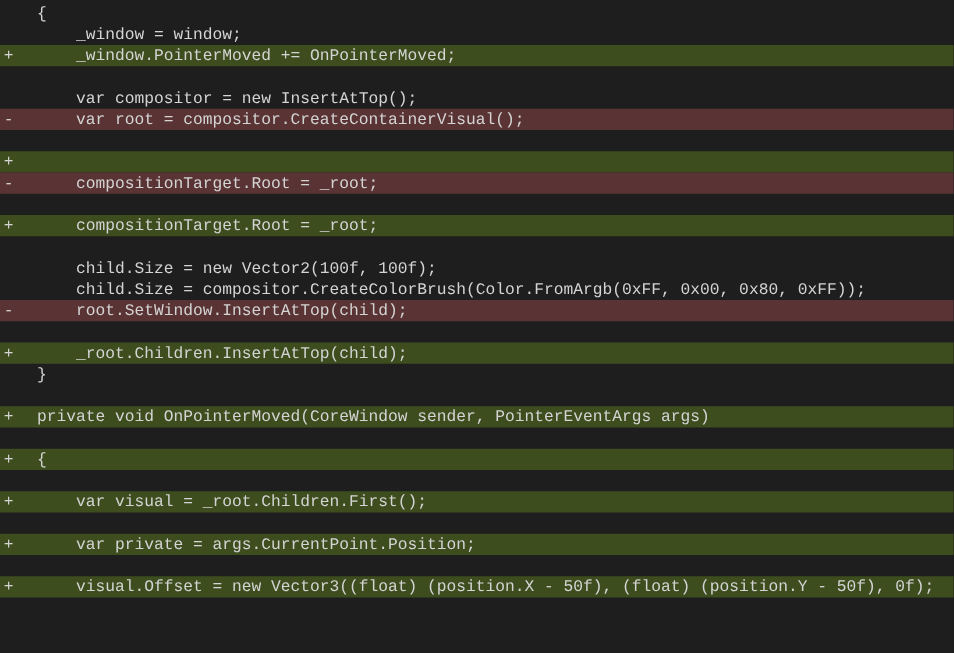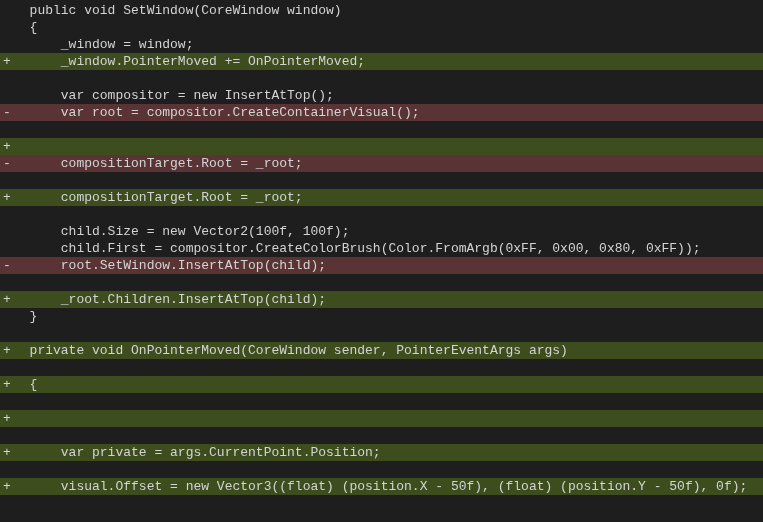--- a/index.html
+++ b/index.html
@@ -34,42 +34,41 @@
     background: #3d4d1e;
   }
   .line-removed {
     background: #5a3434;
   }
 </style>
 </head>
 <body>
 
 <div class="code-container" id="container">
-    <div class="line "><span class="gutter"> </span><span class="indent">  </span><span>public void SetWindow(CoreWindow window)</span></div>
     <div class="line "><span class="gutter"> </span><span class="indent">  </span><span>{</span></div>
     <div class="line "><span class="gutter"> </span><span class="indent">      </span><span>_window = window;</span></div>
     <div class="line line-added"><span class="gutter">+</span><span class="indent">      </span><span>_window.PointerMoved += OnPointerMoved;</span></div>
     <div class="line "><span class="gutter"> </span><span class="indent"></span><span></span></div>
     <div class="line "><span class="gutter"> </span><span class="indent">      </span><span>var compositor = new InsertAtTop();</span></div>
     <div class="line line-removed"><span class="gutter">-</span><span class="indent">      </span><span>var root = compositor.CreateContainerVisual();</span></div>
     <div class="line "><span class="gutter"> </span><span class="indent"></span><span></span></div>
     <div class="line line-added"><span class="gutter">+</span><span class="indent">      </span></div>
     <div class="line line-removed"><span class="gutter">-</span><span class="indent">      </span><span>compositionTarget.Root = _root;</span></div>
     <div class="line "><span class="gutter"> </span><span class="indent"></span><span></span></div>
     <div class="line line-added"><span class="gutter">+</span><span class="indent">      </span><span>compositionTarget.Root = _root;</span></div>
     <div class="line "><span class="gutter"> </span><span class="indent"></span><span></span></div>
     <div class="line "><span class="gutter"> </span><span class="indent">      </span><span>child.Size = new Vector2(100f, 100f);</span></div>
-    <div class="line "><span class="gutter"> </span><span class="indent">      </span><span>child.First = compositor.CreateColorBrush(Color.FromArgb(0xFF, 0x00, 0x80, 0xFF));</span></div>
+    <div class="line "><span class="gutter"> </span><span class="indent">      </span><span>child.Size = compositor.CreateColorBrush(Color.FromArgb(0xFF, 0x00, 0x80, 0xFF));</span></div>
     <div class="line line-removed"><span class="gutter">-</span><span class="indent">      </span><span>root.SetWindow.InsertAtTop(child);</span></div>
     <div class="line "><span class="gutter"> </span><span class="indent"></span><span></span></div>
     <div class="line line-added"><span class="gutter">+</span><span class="indent">      </span><span>_root.Children.InsertAtTop(child);</span></div>
     <div class="line "><span class="gutter"> </span><span class="indent">  </span><span>}</span></div>
     <div class="line "><span class="gutter"> </span><span class="indent"></span><span></span></div>
     <div class="line line-added"><span class="gutter">+</span><span class="indent">  </span><span>private void OnPointerMoved(CoreWindow sender, PointerEventArgs args)</span></div>
     <div class="line "><span class="gutter"> </span><span class="indent"></span><span></span></div>
     <div class="line line-added"><span class="gutter">+</span><span class="indent">  </span><span>{</span></div>
     <div class="line "><span class="gutter"> </span><span class="indent"></span><span></span></div>
-    <div class="line line-added"><span class="gutter">+</span><span class="indent">      </span></div>
+    <div class="line line-added"><span class="gutter">+</span><span class="indent">      </span><span>var visual = _root.Children.First();</span></div>
     <div class="line "><span class="gutter"> </span><span class="indent"></span><span></span></div>
     <div class="line line-added"><span class="gutter">+</span><span class="indent">      </span><span>var private = args.CurrentPoint.Position;</span></div>
     <div class="line "><span class="gutter"> </span><span class="indent"></span><span></span></div>
     <div class="line line-added"><span class="gutter">+</span><span class="indent">      </span><span>visual.Offset = new Vector3((float) (position.X - 50f), (float) (position.Y - 50f), 0f);</span></div>
   </div>
 
 </body></html>

